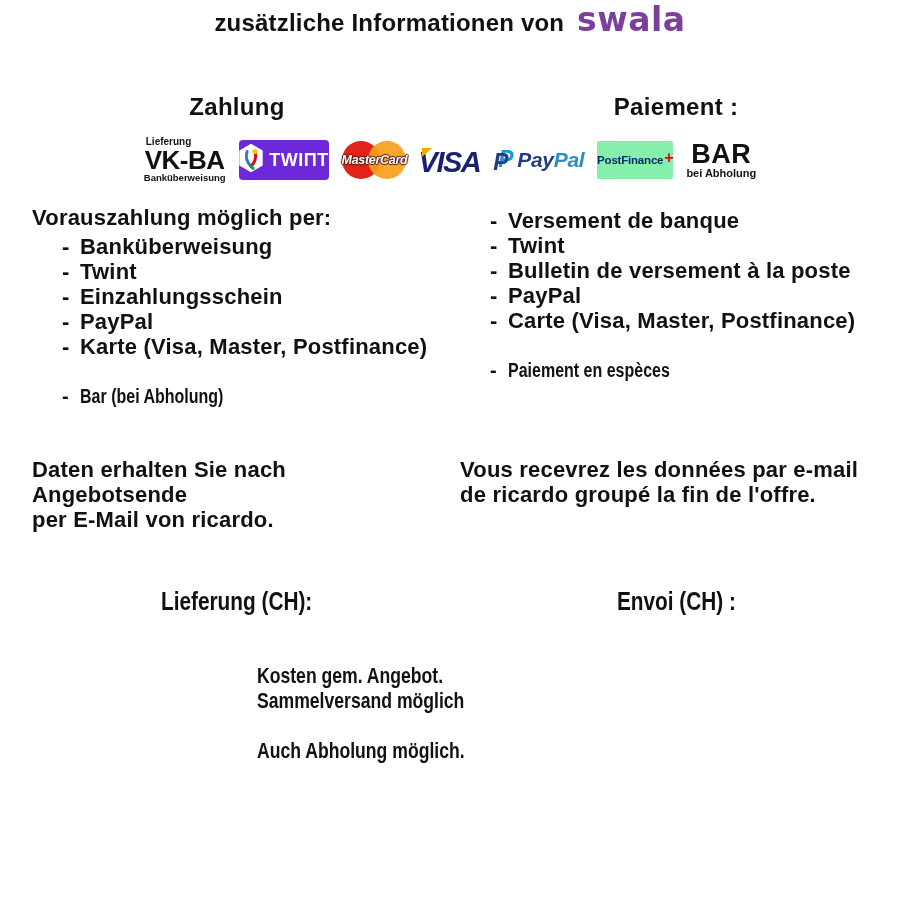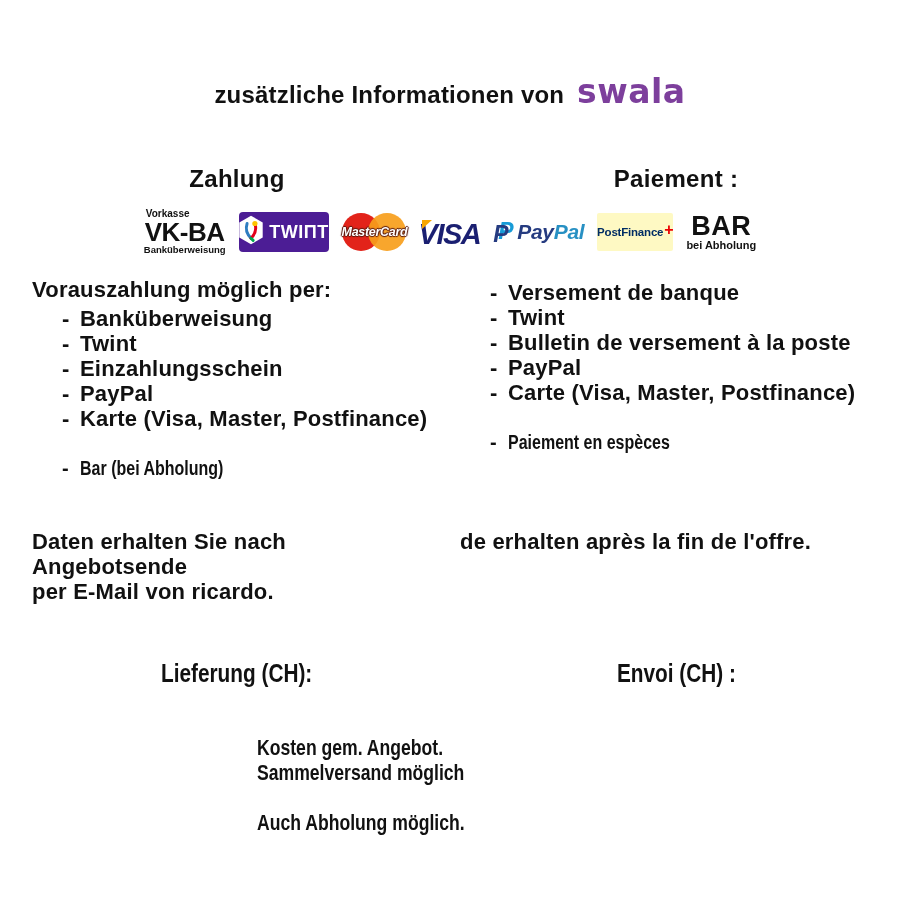--- a/index.html
+++ b/index.html
@@ -3,21 +3,21 @@
 <meta charset="utf-8">
 <style>
   * { margin:0; padding:0; box-sizing:border-box; }
   html,body { width:900px; height:900px; background:#ffffff; }
   body {
     font-family:"Liberation Sans","DejaVu Sans",sans-serif;
     color:#111111;
     font-weight:bold;
     overflow:hidden;
   }
-  .page { width:900px; height:740px; padding-top:72px; }
+  .page { width:900px; height:740px; }
 
   
   .title-row { text-align:center; font-size:24px; letter-spacing:0.2px; }
   .title-row .brand {
     font-family:"DejaVu Sans","Liberation Sans",sans-serif;
     font-size:33px; color:#7d3f9c; letter-spacing:0.5px; margin-left:6px;
   }
 
   
   .cols { display:flex; width:900px; }
@@ -32,21 +32,21 @@
     gap:13px; height:46px;
   }
   .logo-row > div { flex:none; }
 
   .vkba { text-align:center; line-height:1; color:#111; }
   .vkba .vk-top { font-size:10px; text-align:left; padding-left:2px; }
   .vkba .vk-main { font-size:26px; letter-spacing:-0.5px; }
   .vkba .vk-bottom { font-size:9.5px; }
 
   .twint {
-    background:#4c1d95; border-radius:4px; width:90px; height:40px;
+    background:#6d28d9; border-radius:4px; width:90px; height:40px;
     display:flex; align-items:center; justify-content:center; gap:5px; padding:0 6px;
   }
   .twint .tw-label { color:#ffffff; font-size:18px; letter-spacing:0.5px; }
 
   .mc { position:relative; width:64px; height:40px; }
   .mc .c1,.mc .c2 { position:absolute; top:1px; width:38px; height:38px; border-radius:50%; }
   .mc .c1 { left:0; background:#e2231a; }
   .mc .c2 { right:0; background:#f79e1b; opacity:0.92; }
   .mc .mc-label {
     position:absolute; z-index:3; width:100%; text-align:center; top:13px;
@@ -67,21 +67,21 @@
   .paypal { display:flex; align-items:center; gap:4px; }
   .pp-mark { position:relative; width:20px; height:27px; }
   .pp-mark span { position:absolute; font-style:italic; font-size:23px; font-weight:bold; }
   .pp-back { left:5px; top:-1px; color:#179bd7; }
   .pp-front { left:0; top:2px; color:#253b80; }
   .pp-text { font-style:italic; font-size:21px; letter-spacing:-0.3px; }
   .pp-text .pay { color:#253b80; }
   .pp-text .pal { color:#2790c3; }
 
   .postfinance {
-    background:#fef9c3; width:76px; height:38px; border-radius:2px;
+    background:#86efac; width:76px; height:38px; border-radius:2px;
     display:flex; align-items:center; justify-content:center;
   }
   .pf-label { color:#002d64; font-size:11.5px; letter-spacing:-0.2px; }
   .pf-plus { color:#eb0000; font-size:16px; font-weight:bold; margin-left:1px; position:relative; top:-2px; }
 
   .barlogo { text-align:center; line-height:1; }
   .barlogo .bar-main { font-size:27px; letter-spacing:0.5px; }
   .barlogo .bar-bottom { font-size:11px; }
 
   
@@ -124,21 +124,21 @@
       <div class="pay-head">Zahlung</div>
     </div>
     <div class="col-r">
       <div class="pay-head">Paiement :</div>
     </div>
   </div>
 
   <div class="logo-row">
 
     <div class="vkba">
-      <div class="vk-top">Vorkasse</div>
+      <div class="vk-top">Lieferung</div>
       <div class="vk-main">VK-BA</div>
       <div class="vk-bottom">Banküberweisung</div>
     </div>
 
     <div class="twint">
       <span>
         <svg width="26" height="30" viewBox="0 0 30 34">
           <polygon points="15,0.5 28.5,8.3 28.5,25.7 15,33.5 1.5,25.7 1.5,8.3" fill="#ffffff"></polygon>
           <path d="M10.5,9.5 C8,17 10.5,22 15,26.5" stroke="#2e7dc0" stroke-width="3.4" fill="none" stroke-linecap="round"></path>
           <path d="M19.5,9.5 C22,17 19.5,22 15,26.5" stroke="#e2001a" stroke-width="3.4" fill="none" stroke-linecap="round"></path>
@@ -208,21 +208,22 @@
       </div>
     </div>
   </div>
 
   <div class="cols notes-row">
     <div class="col-l">
       <div class="note-line">Daten erhalten Sie nach Angebotsende</div>
       <div class="note-line">per E-Mail von ricardo.</div>
     </div>
     <div class="col-r">
-      <div class="note-line">de erhalten après la fin de l'offre.</div>
+      <div class="note-line">Vous recevrez les données par e-mail</div>
+      <div class="note-line">de ricardo groupé la fin de l'offre.</div>
     </div>
   </div>
 
   <div class="cols ship-head-row">
     <div class="col-l">
       <div class="ship-head">
         <span class="cond-c">Lieferung (CH):</span>
       </div>
     </div>
     <div class="col-r">

